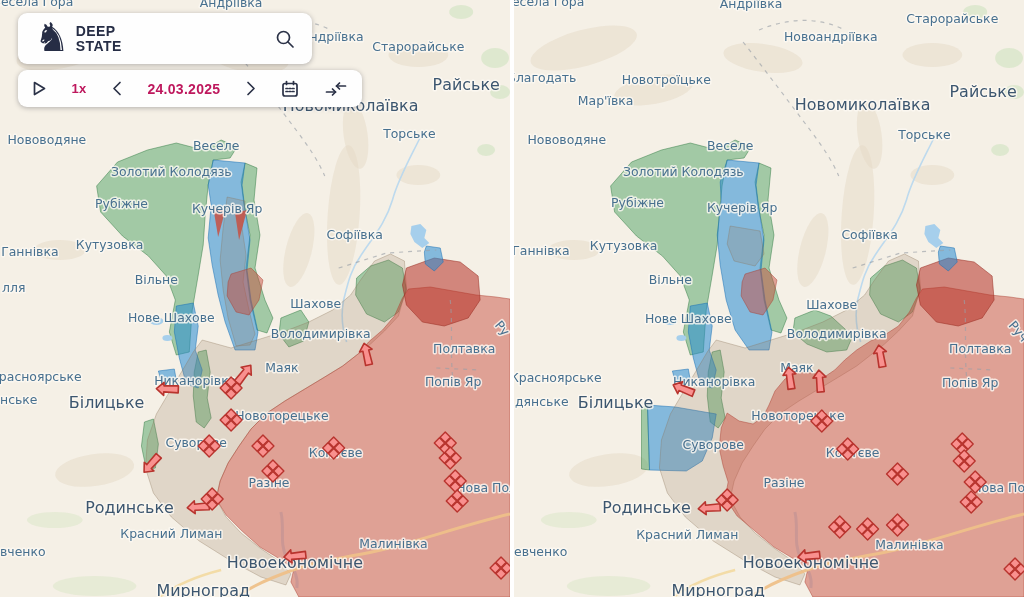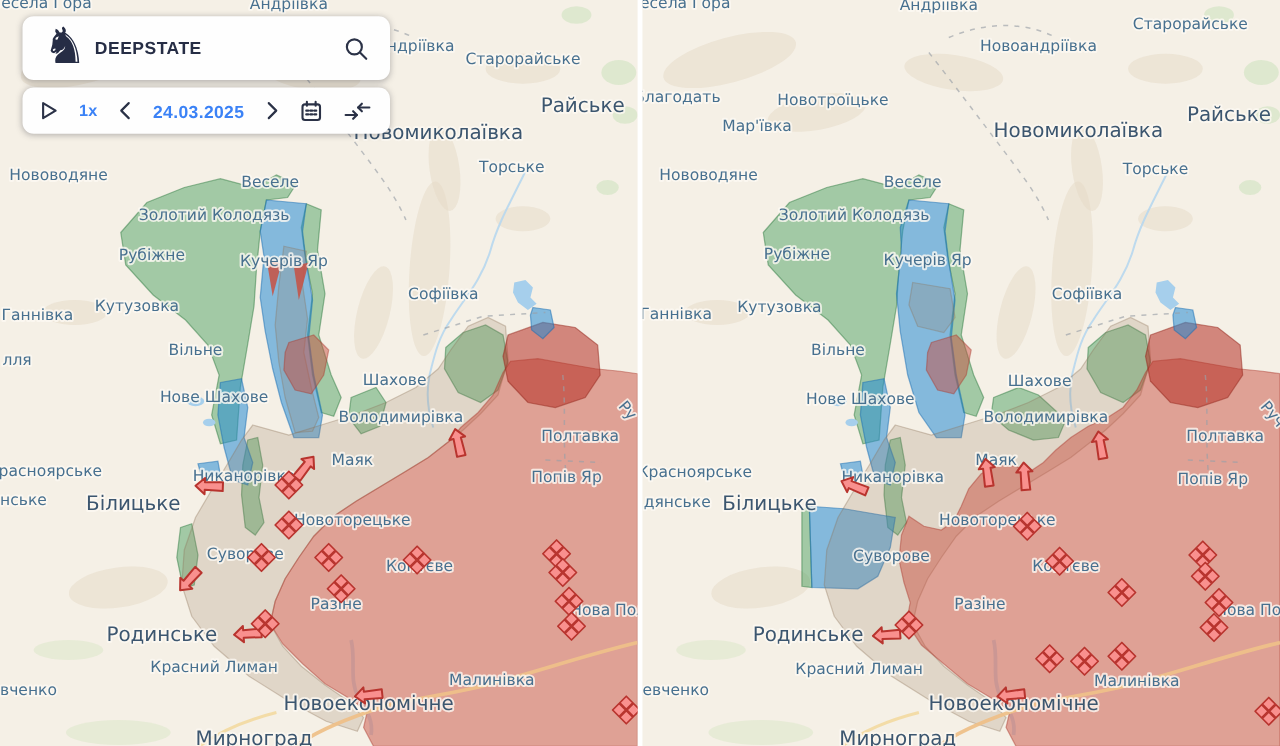--- a/index.html
+++ b/index.html
@@ -5,23 +5,23 @@
   html,body{margin:0;padding:0;background:#e9e4d8;font-family:"Liberation Sans","DejaVu Sans",sans-serif;}
   #stage{position:relative;width:1024px;height:597px;overflow:hidden;background:#f5f0e6;}
   .maps{display:flex;width:1024px;height:597px;}
   .map-wrap{position:relative;width:510px;height:597px;overflow:hidden;}
   .map-svg{display:block;}
   #divider{width:4px;height:597px;background:#ffffff;}
   .map-svg text{font-family:"DejaVu Sans","Liberation Sans",sans-serif;paint-order:stroke;stroke-linejoin:round;}
   .panel{position:absolute;background:#fefefe;border-radius:9px;box-shadow:0 1px 5px rgba(50,50,60,.35);z-index:5;}
   #search-panel{left:18px;top:13px;width:294px;height:51px;display:flex;align-items:center;padding:0 16px;box-sizing:border-box;}
   #logo-knight{font-size:40px;line-height:40px;color:#262d45;margin-right:6px;margin-top:-4px;}
-  #brand{display:flex;color:#262d45;font-weight:800;font-size:14px;letter-spacing:.4px;line-height:1.05;}
+  #brand{display:flex;flex-direction:column;color:#262d45;font-weight:800;font-size:14px;letter-spacing:.4px;line-height:1.05;}
   #search-spacer{flex:1;}
-  #controls-panel{left:18px;top:70px;width:294px;height:37px;display:flex;align-items:center;justify-content:space-between;padding:0 15px;box-sizing:border-box;color:#3b82f6;}
+  #controls-panel{left:18px;top:70px;width:344px;height:37px;display:flex;align-items:center;justify-content:space-between;padding:0 15px;box-sizing:border-box;color:#be185d;}
   .ctl{display:flex;align-items:center;justify-content:center;cursor:pointer;}
   #speed-label{font-size:13px;font-weight:700;letter-spacing:.2px;}
   #date-label{font-size:14px;font-weight:600;letter-spacing:.3px;}
   .icon-stroke{stroke:#2b3247;fill:none;stroke-width:1.7;stroke-linecap:round;stroke-linejoin:round;}
 </style>
 </head>
 <body>
 
 <div id="stage">
   <div class="maps">

